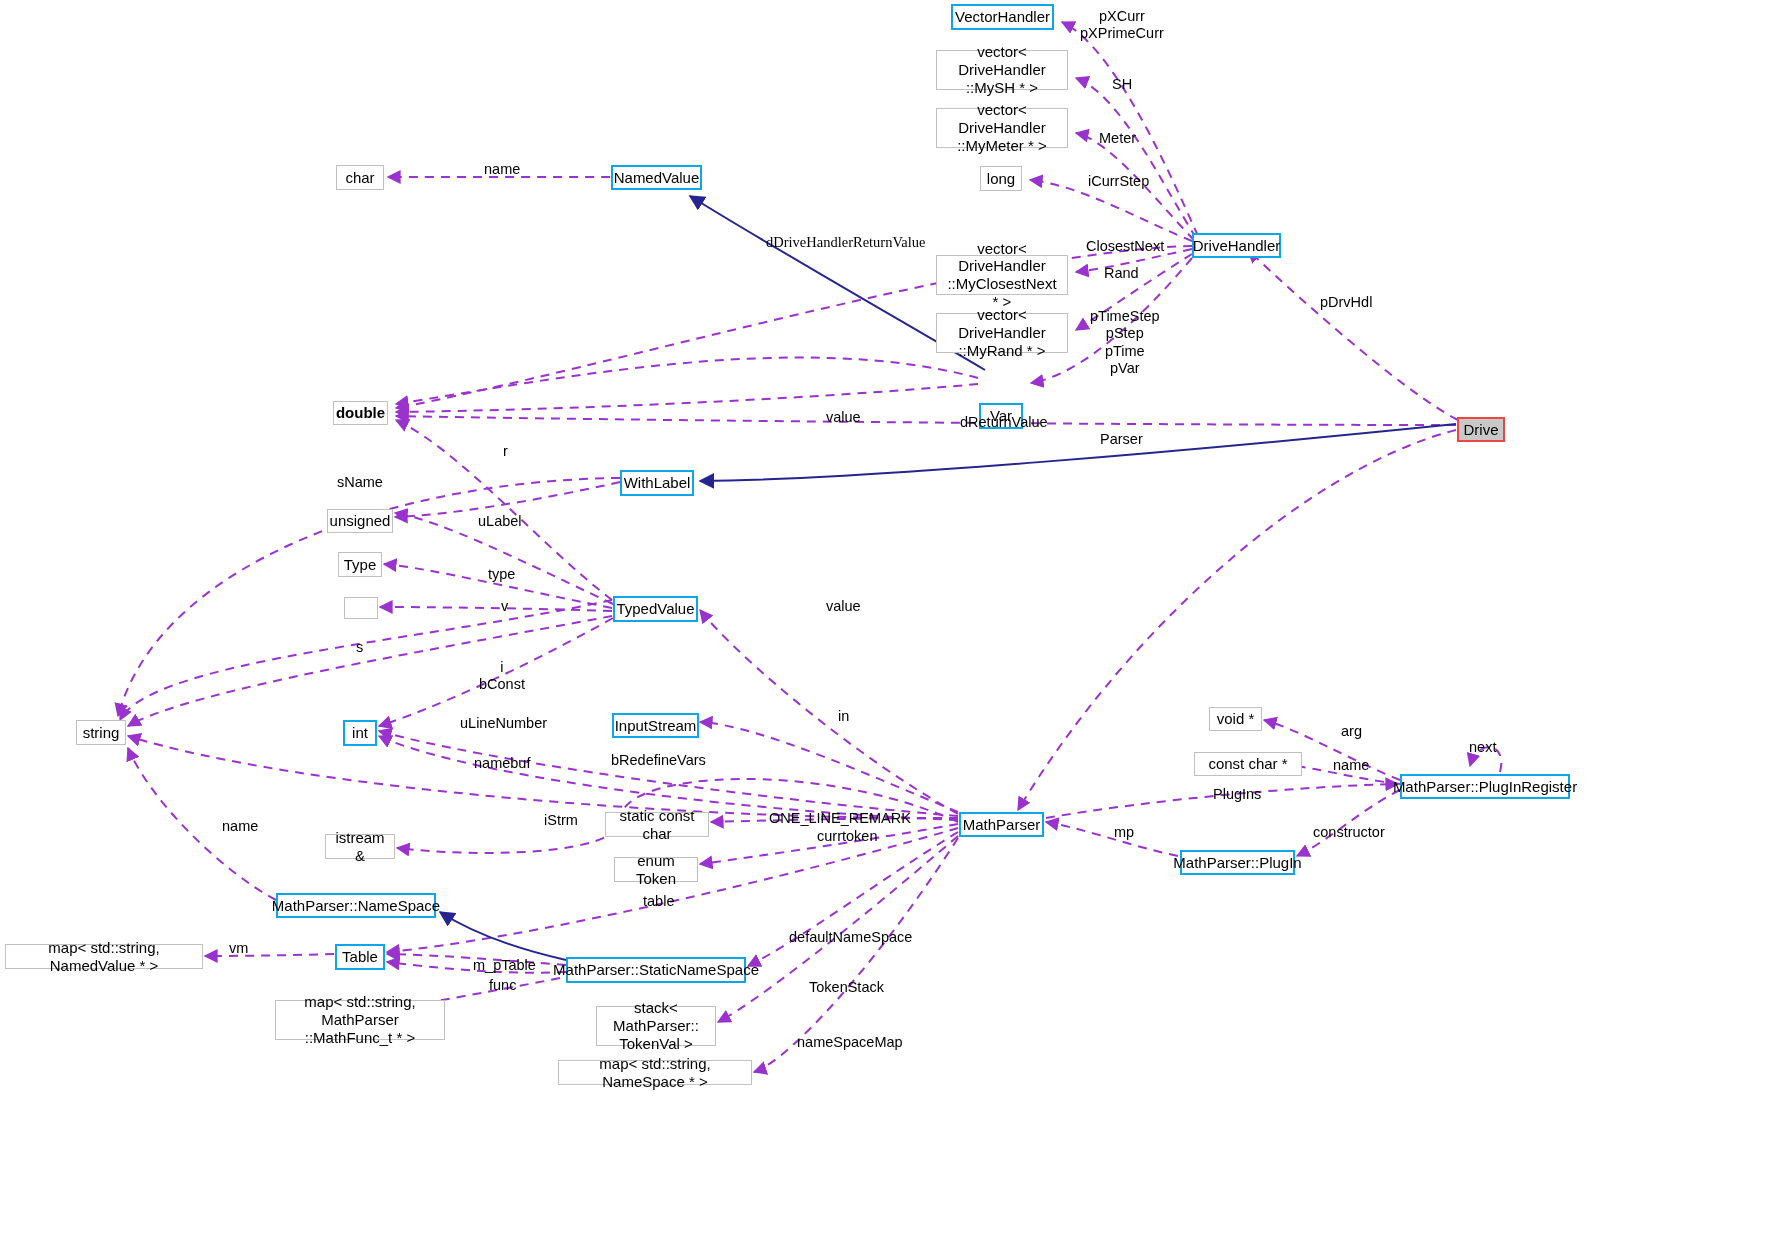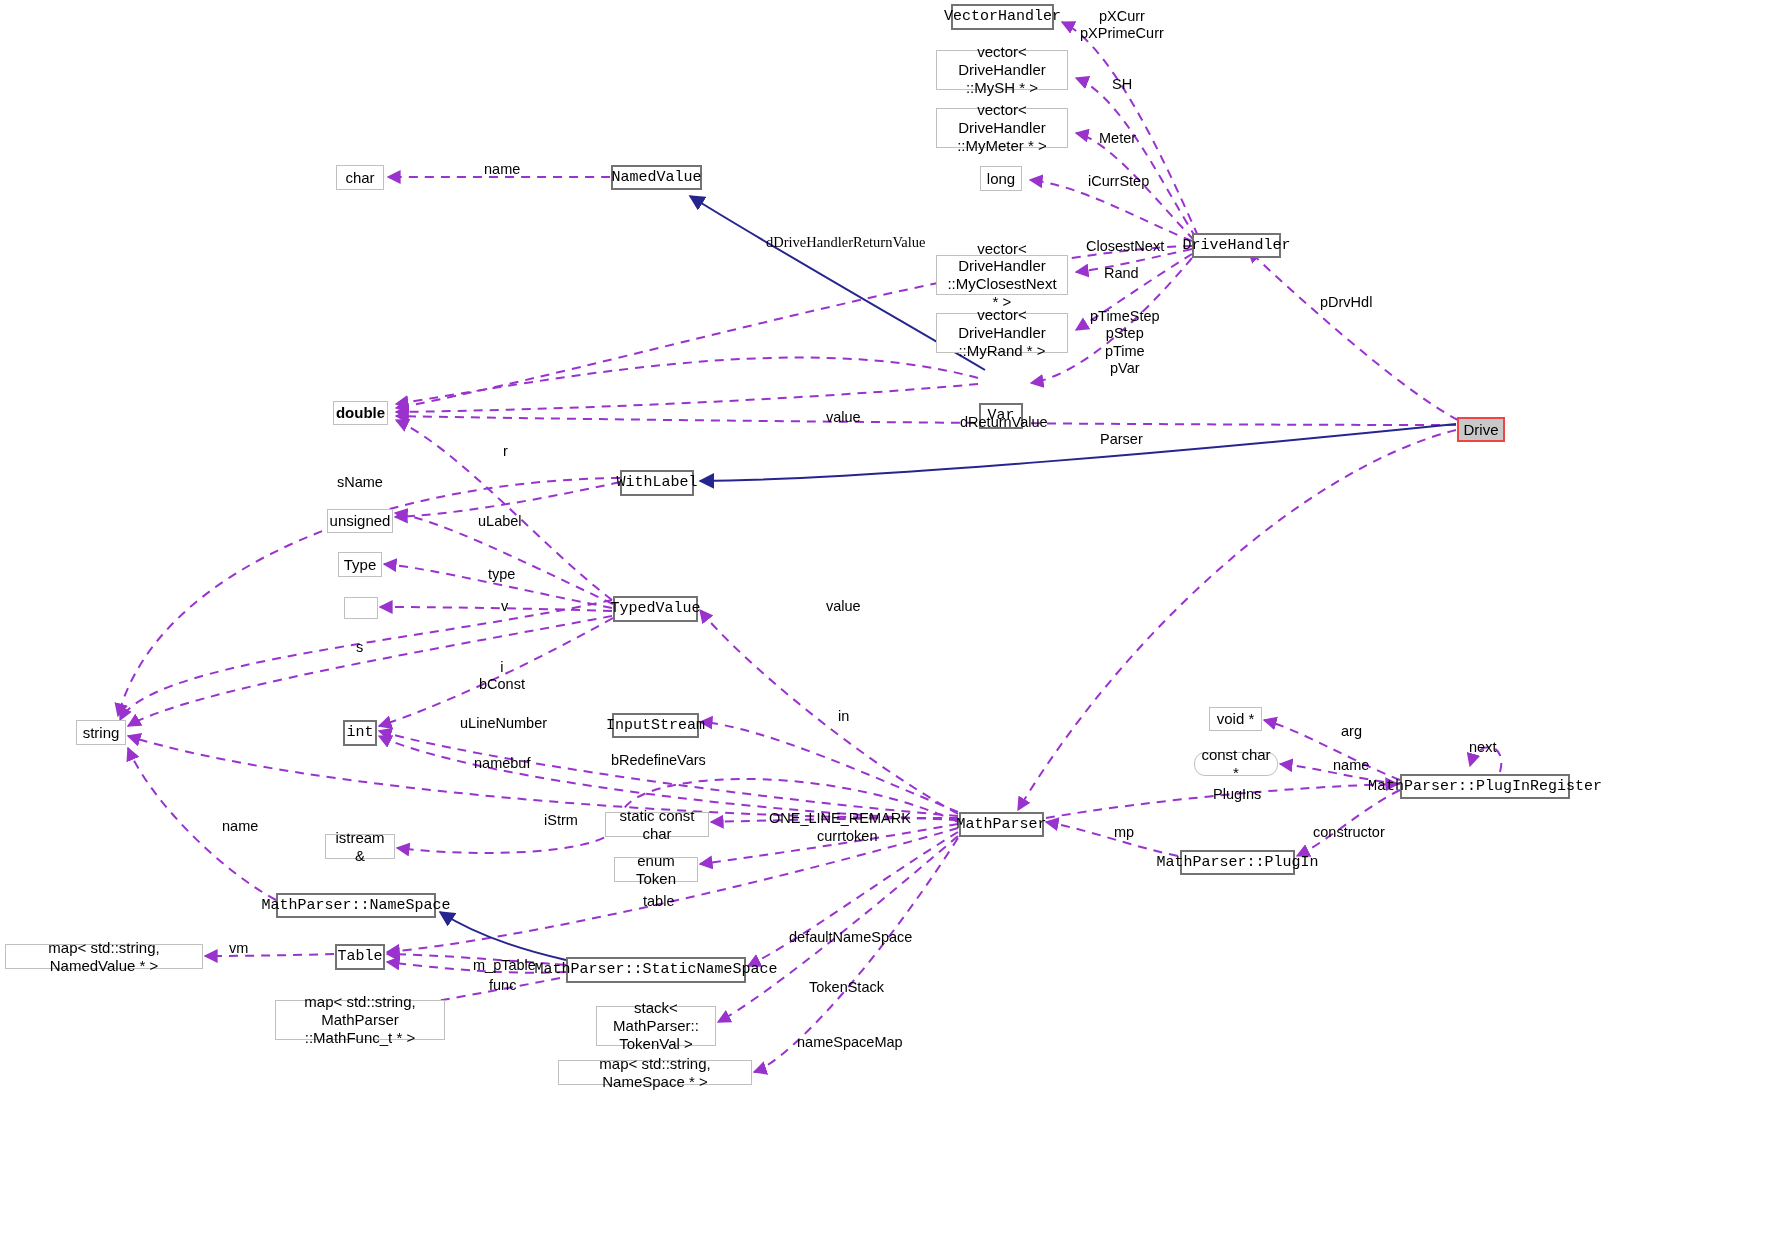--- a/index.html
+++ b/index.html
@@ -33,22 +33,21 @@
     background: #ffffff;
     border: 1px solid #c0c0c0;
     color: #000000;
     font-size: 15px;
     line-height: 1.18;
     white-space: pre-line;
     padding: 2px 6px;
     z-index: 3;
   }
   .node.strong {
-    border: 2px solid #737373;
-    font-family: Liberation Mono, monospace;
+    border: 2px solid #0ea5e9;
   }
   .node.current {
     border: 2px solid #ef4444;
     background: #c8c8c8;
   }
   .edge-label {
     position: absolute;
     font-size: 14.5px;
     color: #000000;
     white-space: pre-line;
@@ -196,21 +195,21 @@
   <div class="node current" style="left:1457px; top:417px; width:48px; height:25px;"><span>Drive</span></div>
   <div class="node strong" style="left:620px; top:470px; width:74px; height:26px;"><span>WithLabel</span></div>
   <div class="node" style="left:327px; top:509px; width:66px; height:24px;"><span>unsigned</span></div>
   <div class="node" style="left:338px; top:552px; width:44px; height:25px;"><span>Type</span></div>
   <div class="node" style="left:344px; top:597px; width:34px; height:22px;"><span></span></div>
   <div class="node strong" style="left:613px; top:596px; width:85px; height:26px;"><span>TypedValue</span></div>
   <div class="node" style="left:76px; top:720px; width:50px; height:25px;"><span>string</span></div>
   <div class="node strong" style="left:343px; top:720px; width:34px; height:26px;"><span>int</span></div>
   <div class="node strong" style="left:612px; top:713px; width:87px; height:25px;"><span>InputStream</span></div>
   <div class="node" style="left:1209px; top:707px; width:53px; height:24px;"><span>void *</span></div>
-  <div class="node" style="left:1194px; top:752px; width:84px; height:24px;border-radius:11px;"><span>const char *</span></div>
+  <div class="node" style="left:1194px; top:752px; width:108px; height:24px;"><span>const char *</span></div>
   <div class="node strong" style="left:1400px; top:774px; width:170px; height:25px;"><span>MathParser::PlugInRegister</span></div>
   <div class="node strong" style="left:959px; top:812px; width:85px; height:25px;"><span>MathParser</span></div>
   <div class="node" style="left:605px; top:812px; width:104px; height:25px;"><span>static const char</span></div>
   <div class="node" style="left:614px; top:857px; width:84px; height:25px;"><span>enum Token</span></div>
   <div class="node" style="left:325px; top:834px; width:70px; height:25px;"><span>istream &amp;</span></div>
   <div class="node strong" style="left:1180px; top:850px; width:115px; height:25px;"><span>MathParser::PlugIn</span></div>
   <div class="node strong" style="left:276px; top:893px; width:160px; height:25px;"><span>MathParser::NameSpace</span></div>
   <div class="node" style="left:5px; top:944px; width:198px; height:25px;"><span>map&lt; std::string, NamedValue * &gt;</span></div>
   <div class="node strong" style="left:335px; top:944px; width:50px; height:26px;"><span>Table</span></div>
   <div class="node strong" style="left:566px; top:957px; width:180px; height:26px;"><span>MathParser::StaticNameSpace</span></div>

